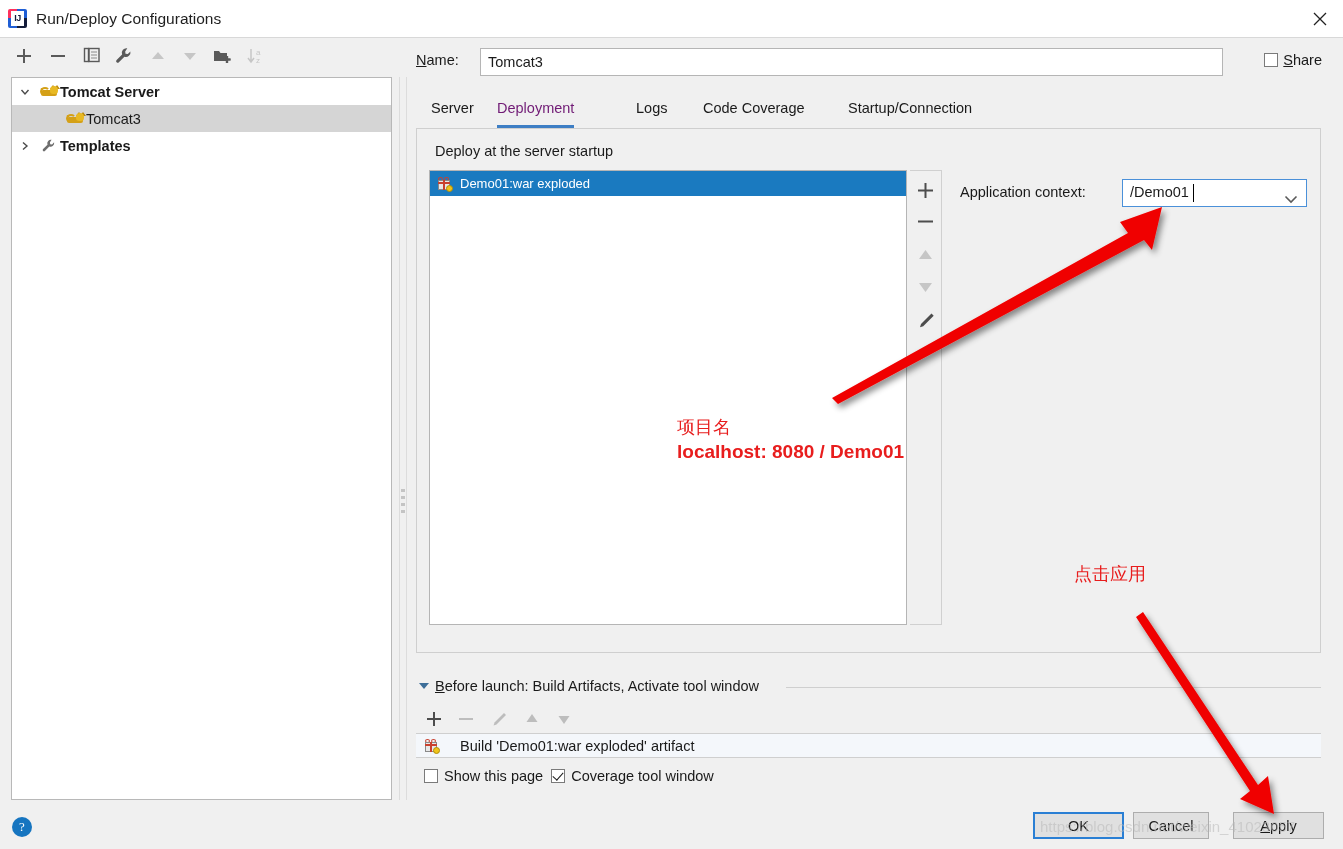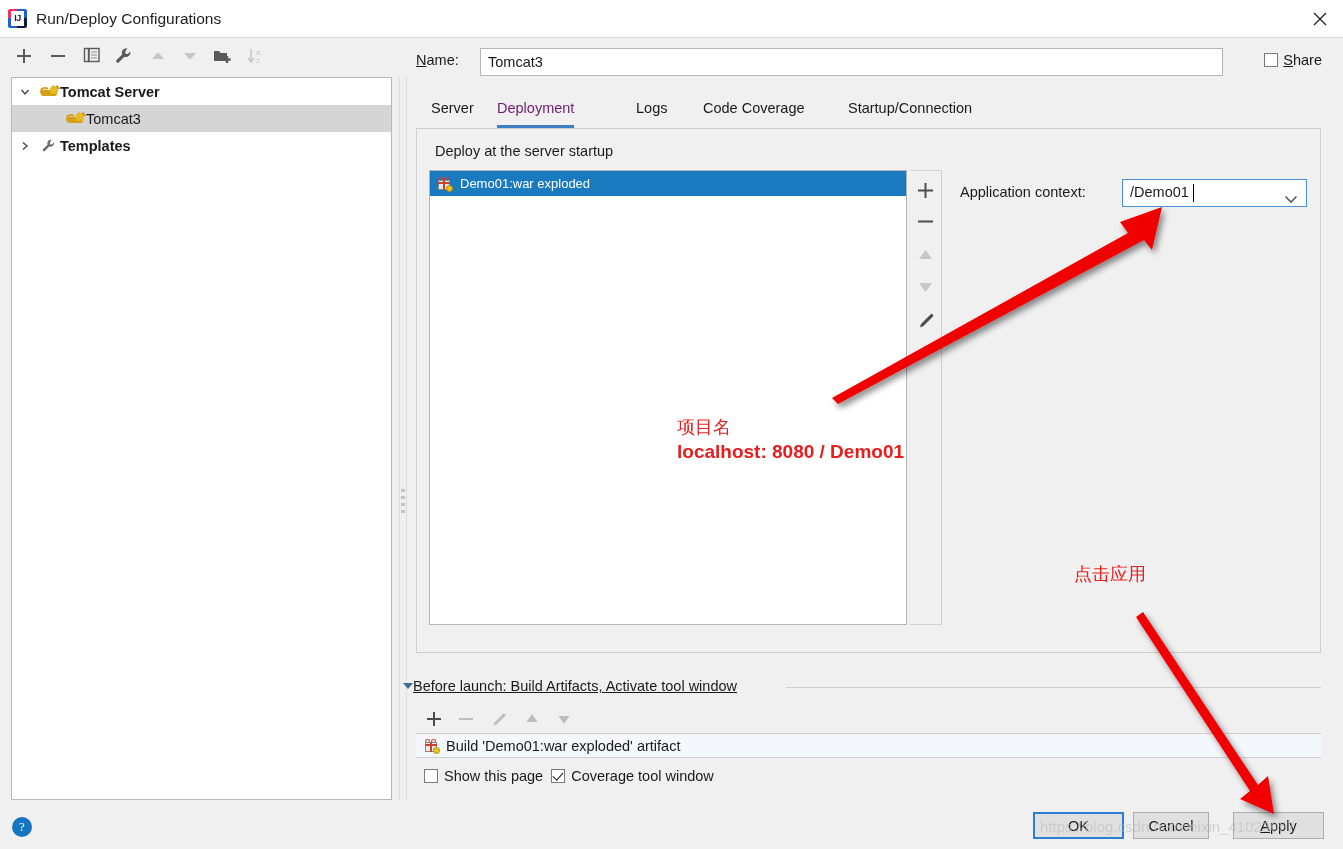--- a/index.html
+++ b/index.html
@@ -144,35 +144,35 @@
   
   .anno1{position:absolute;left:677px;top:415px;width:250px;color:#e81d1d;}
   .anno1 .l1{font-size:18px;line-height:24px;font-family:"DejaVu Sans","Liberation Sans",sans-serif;}
   .anno1 .l2{font-size:19px;font-weight:bold;line-height:26px;white-space:nowrap;}
   .anno2{
     position:absolute;left:1020px;top:562px;width:180px;text-align:center;
     color:#e81d1d;font-size:18px;font-family:"DejaVu Sans","Liberation Sans",sans-serif;
   }
 
   
-  .bl-head{position:absolute;left:403px;top:678px;display:flex;align-items:center;text-decoration:underline;}
+  .bl-head{position:absolute;left:419px;top:678px;display:flex;align-items:center;gap:6px;}
   .bl-tri{width:0;height:0;border-left:5px solid transparent;border-right:5px solid transparent;border-top:6px solid #3d6e99;}
   .bl-txt{font-size:14.5px;white-space:nowrap;}
   .bl-txt u{text-decoration:underline;}
   .bl-line{position:absolute;left:786px;top:687px;width:535px;height:1px;background:#cfcfcf;}
 
   .bl-toolbar{position:absolute;left:420px;top:705px;width:300px;height:28px;}
   .bl-btn{position:absolute;top:0;width:28px;height:28px;cursor:default;}
 
   .bl-listrow{
     position:absolute;left:416px;top:733px;width:905px;height:25px;
     background:#f4f7fb;border-top:1px solid #cfcfcf;border-bottom:1px solid #cfcfcf;
     box-sizing:border-box;display:flex;align-items:center;padding-left:8px;cursor:default;
   }
-  .bl-listrow .lbl{font-size:14.5px;margin-left:7px;}
+  .bl-listrow .lbl{font-size:14.5px;margin-left:21px;}
 
   .bl-checks{position:absolute;left:424px;top:768px;display:flex;align-items:center;gap:8px;}
   .chk-item{display:flex;align-items:center;gap:6px;cursor:default;}
   .chk-item span{font-size:14.5px;white-space:nowrap;}
 
   
   .help{
     position:absolute;left:12px;top:817px;width:20px;height:20px;border-radius:50%;
     background:#1675c0;color:#fff;font-size:13px;text-align:center;line-height:20px;
     cursor:default;font-family:"Liberation Serif",serif;

